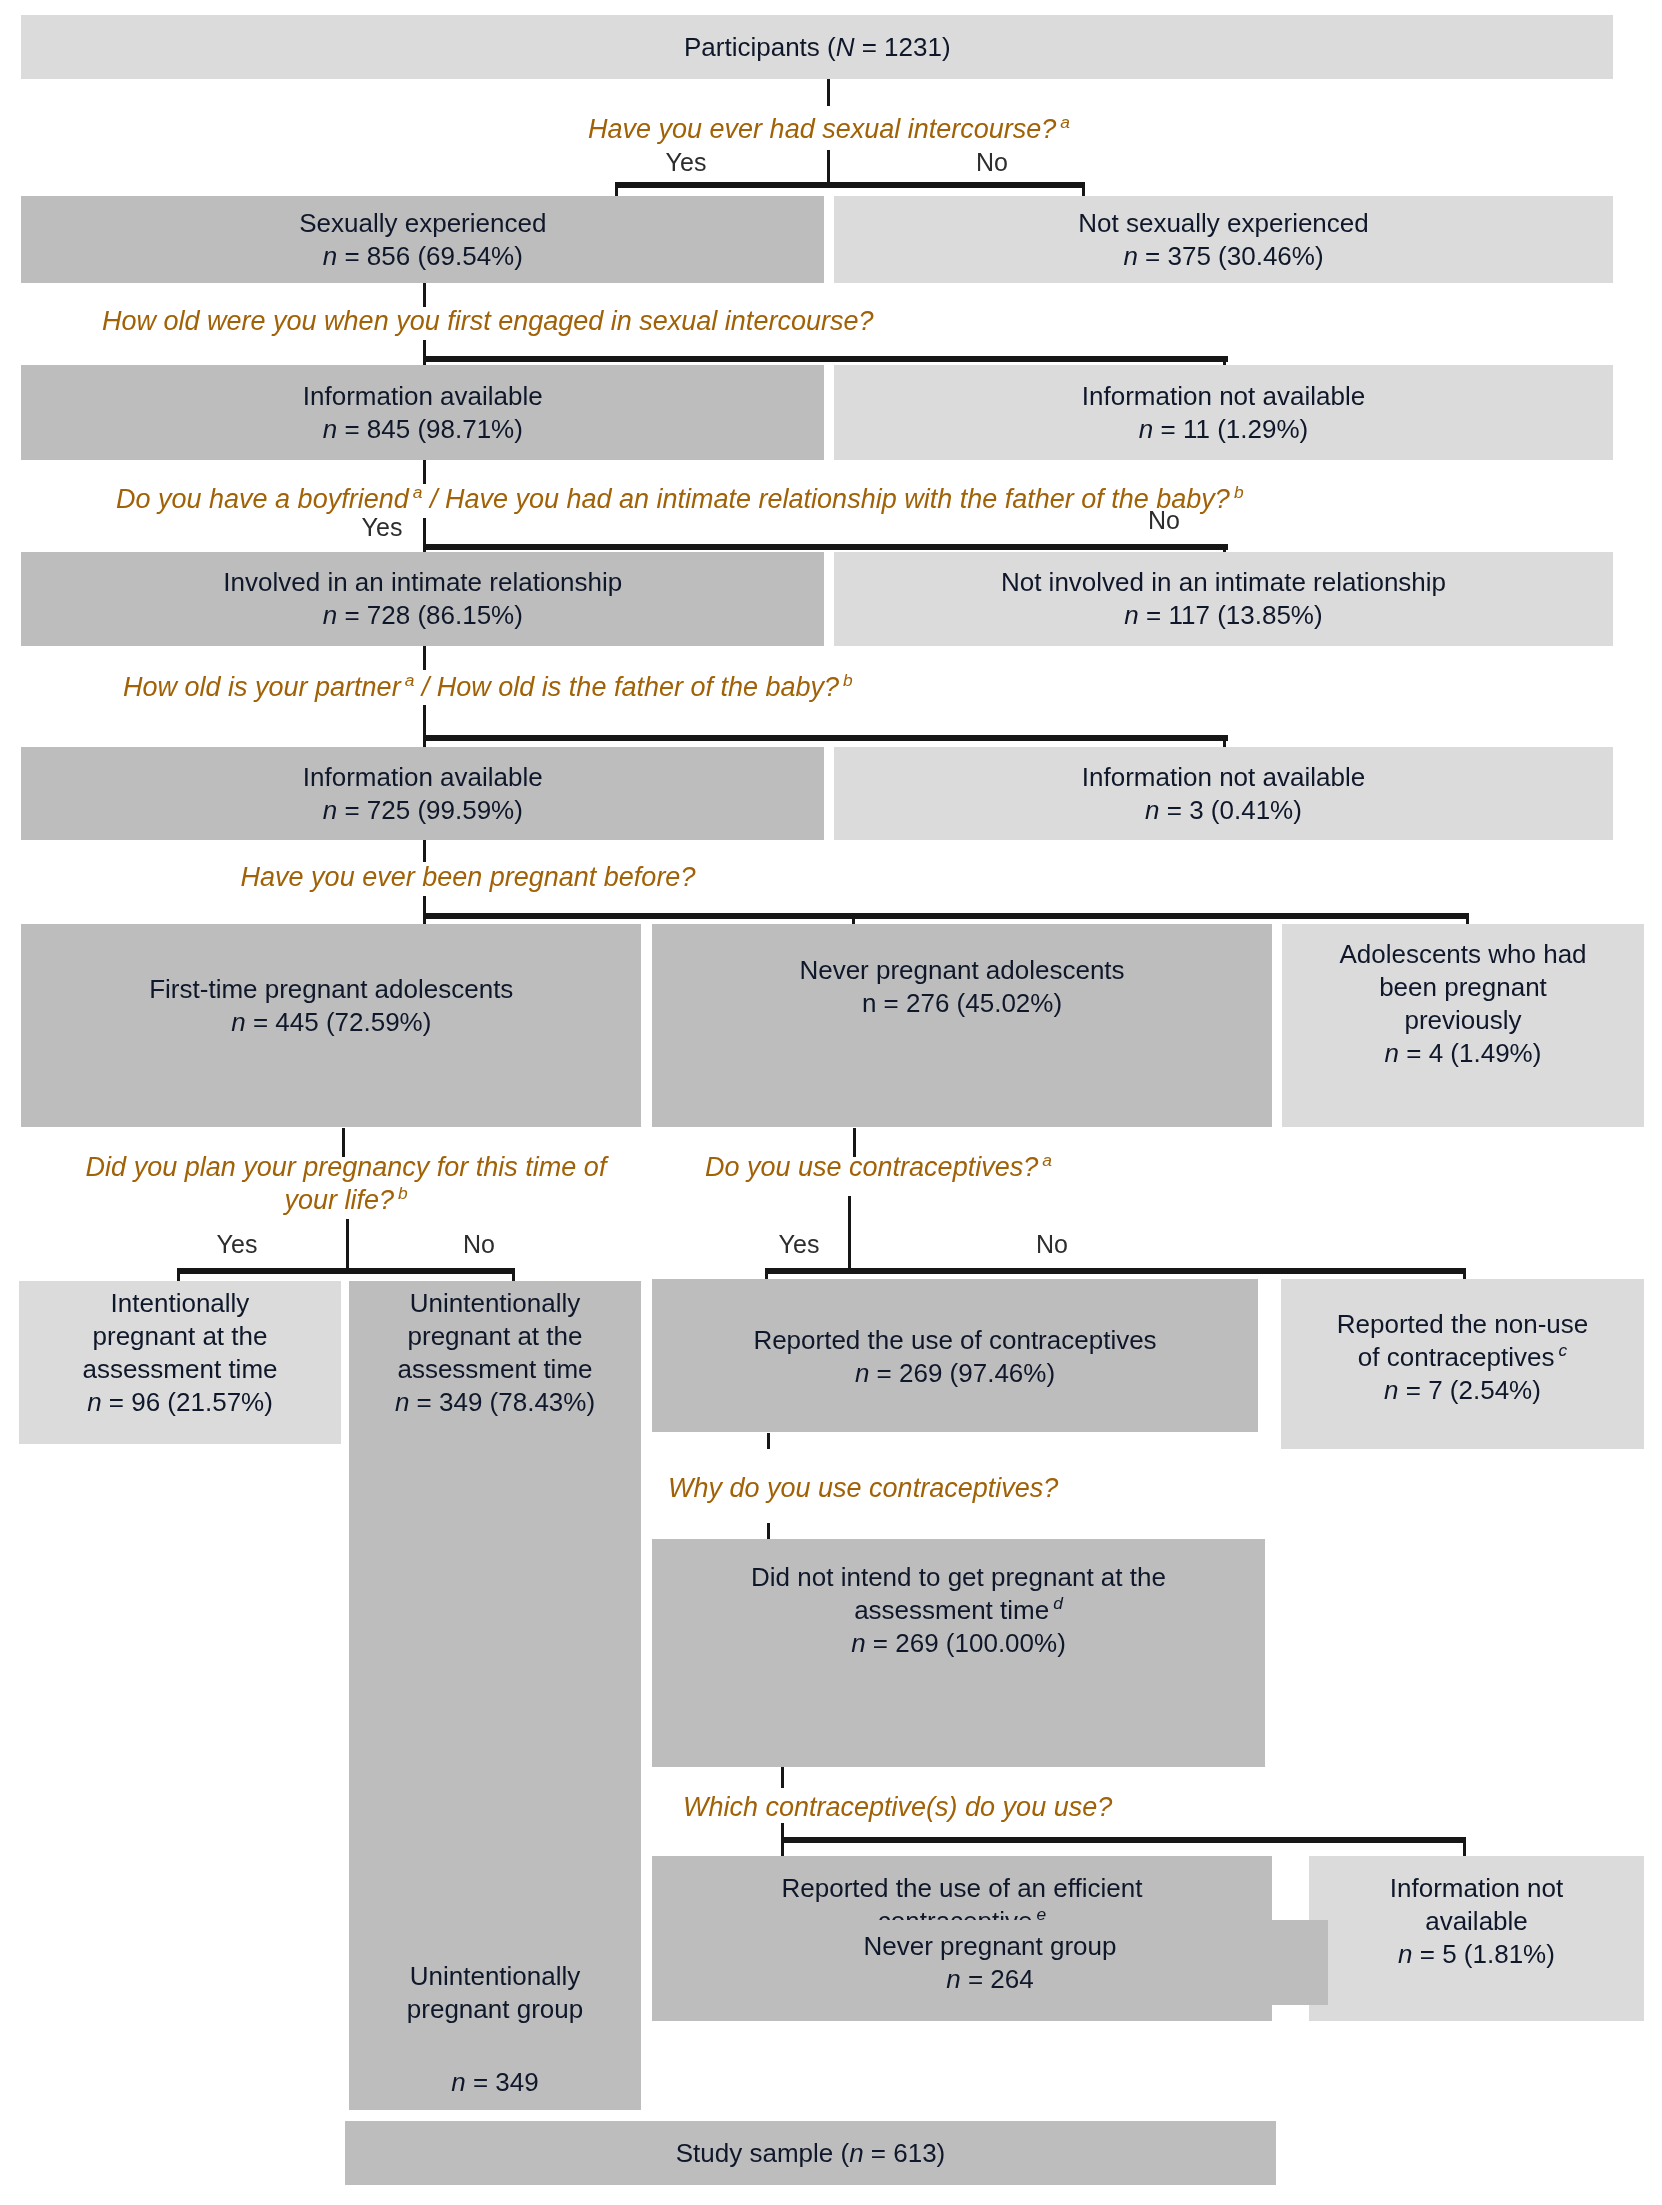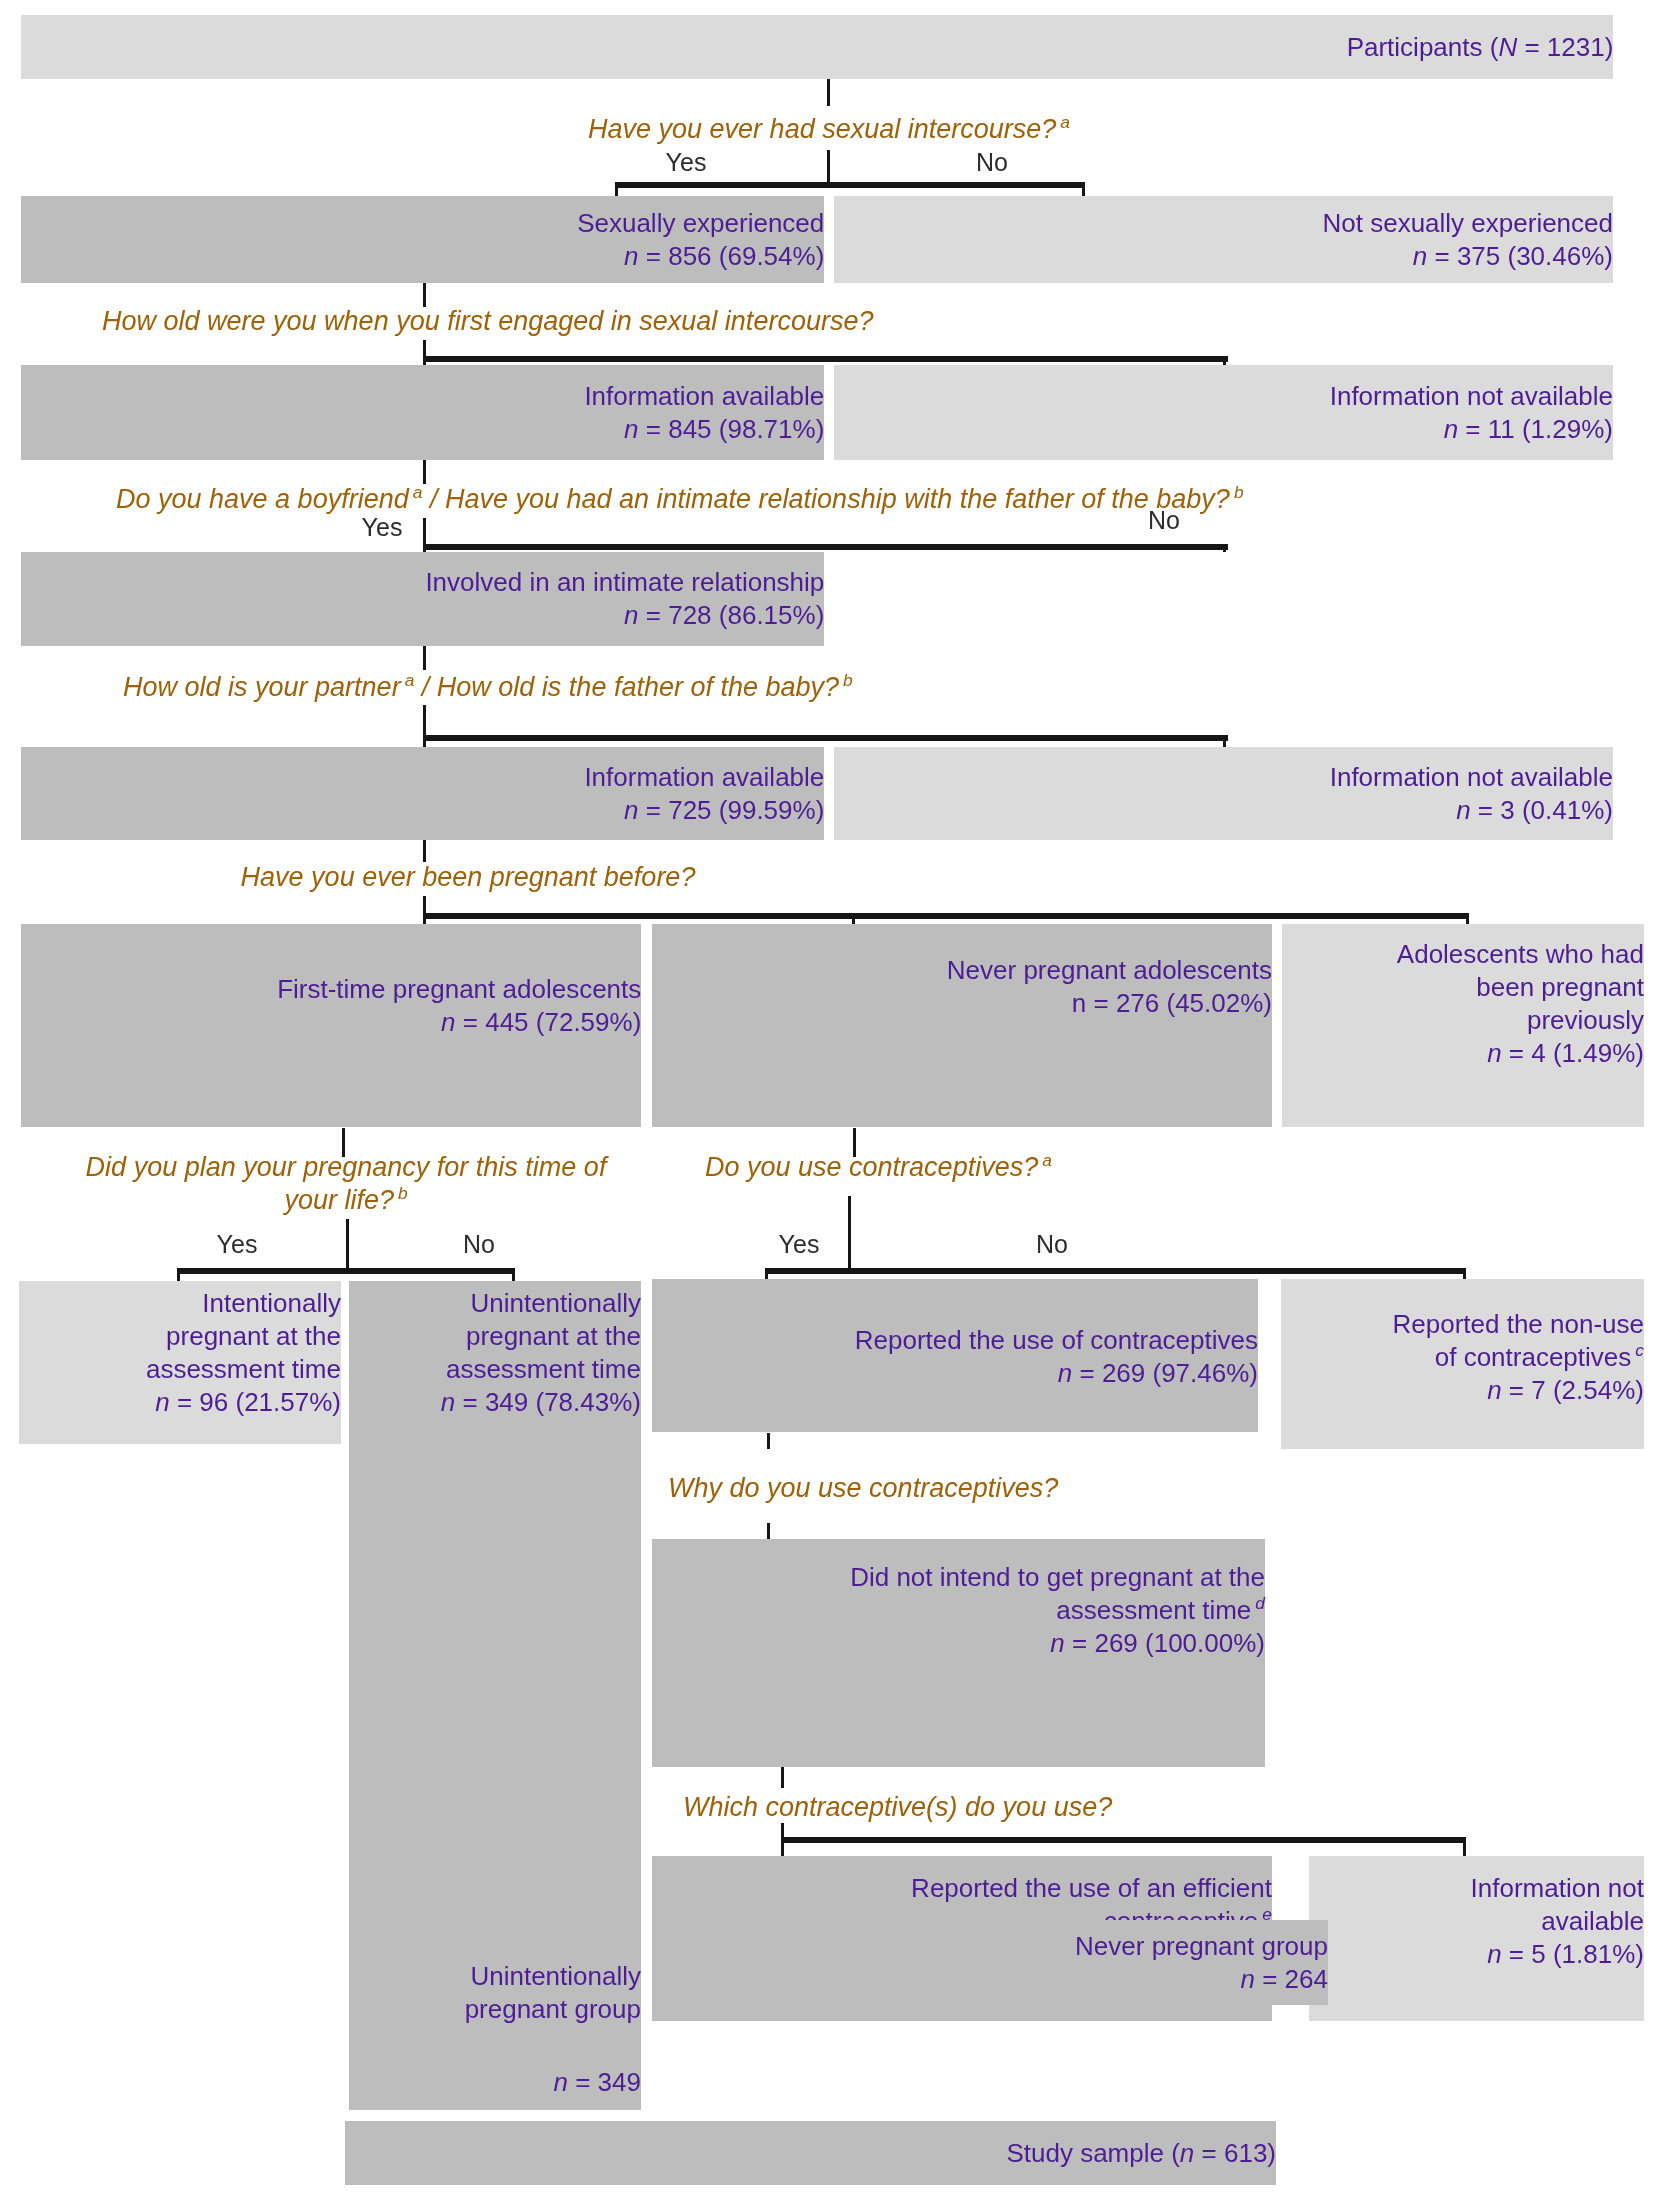--- a/index.html
+++ b/index.html
@@ -1,18 +1,18 @@
 <!DOCTYPE html>
 <html style="font-size:12.7px"><head>
 <meta charset="utf-8">
 <style>
   html,body{margin:0;padding:0;background:#ffffff;}
   #canvas{position:relative;width:1663px;height:2205px;background:#ffffff;overflow:hidden;
           font-family:"Liberation Sans",sans-serif;}
-  .bx{position:absolute;color:#4c1d95;font-size:26px;line-height:33px;text-align:right;}
+  .bx{position:absolute;color:#0f172a;font-size:26px;line-height:33px;text-align:center;}
   .dark{background:#bdbdbd;}
   .light{background:#dbdbdb;}
   .cen{display:flex;flex-direction:column;justify-content:center;}
   .tl{width:100%;}
   .q{position:absolute;font-style:italic;font-size:27px;line-height:33px;color:#a16207;white-space:nowrap;}
   .qc{text-align:center;transform:translateX(-50%);}
   .lbl{position:absolute;font-size:25px;line-height:25px;color:#2d2d2d;transform:translateX(-50%);}
   .vl{position:absolute;width:3.2px;background:#161616;}
   .hb{position:absolute;height:5.5px;background:#161616;}
   sup{font-size:17.4px;font-style:italic;line-height:0;margin-left:4px;}
@@ -68,20 +68,24 @@
   <div class="lbl" style="left:382px;top:515px;">Yes</div>
   <div class="lbl" style="left:1164px;top:508px;">No</div>
   <div class="vl" style="left:423px;top:518px;height:34px;"></div>
   <div class="hb" style="left:423px;top:544px;width:805px;"></div>
   <div class="vl" style="left:1223px;top:544px;height:8px;"></div>
 
   <div class="bx dark cen" style="left:21.3px;top:552px;width:803px;height:94px;">
     <div class="tl">Involved in an intimate relationship</div>
     <div class="tl"><i>n</i><span> = 728 (86.15%)</span></div>
   </div>
+  <div class="bx light cen" style="left:834px;top:552px;width:779px;height:94px;">
+    <div class="tl">Not involved in an intimate relationship</div>
+    <div class="tl"><i>n</i><span> = 117 (13.85%)</span></div>
+  </div>
 
   <div class="vl" style="left:423px;top:646px;height:24px;"></div>
 
   <div class="q" style="left:123px;top:671px;"><span>How old is your partner</span><sup>a</sup> <span>/ How old is the father of the baby?</span><sup>b</sup></div>
   <div class="vl" style="left:423px;top:705px;height:42px;"></div>
   <div class="hb" style="left:423px;top:735px;width:805px;"></div>
   <div class="vl" style="left:1223px;top:735px;height:12px;"></div>
 
   <div class="bx dark cen" style="left:21.3px;top:747px;width:803px;height:93px;">
     <div class="tl">Information available</div>

